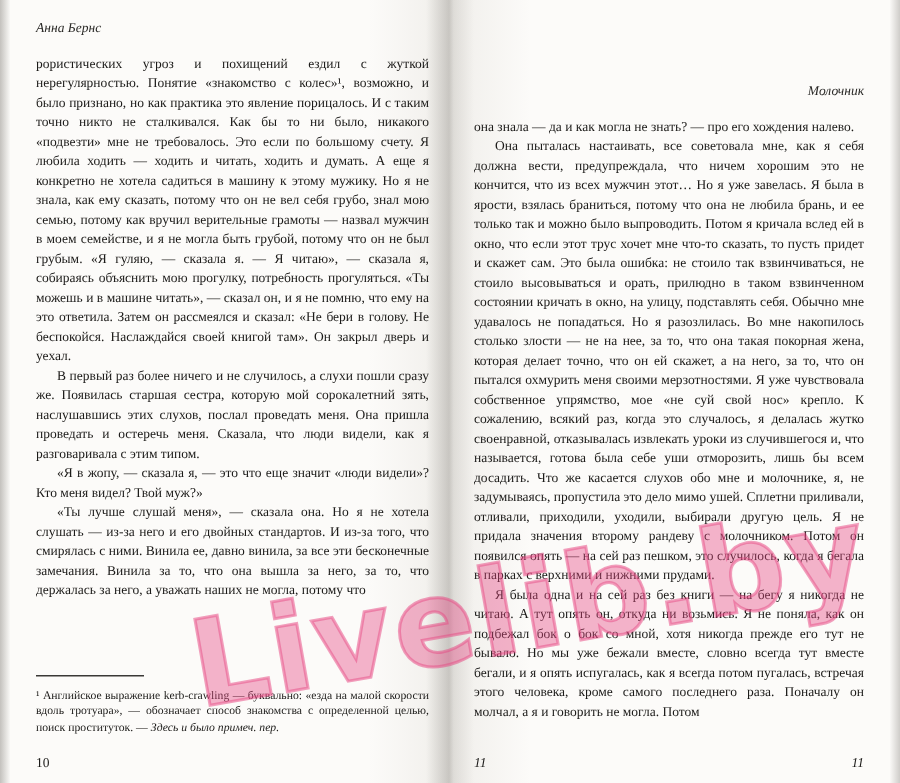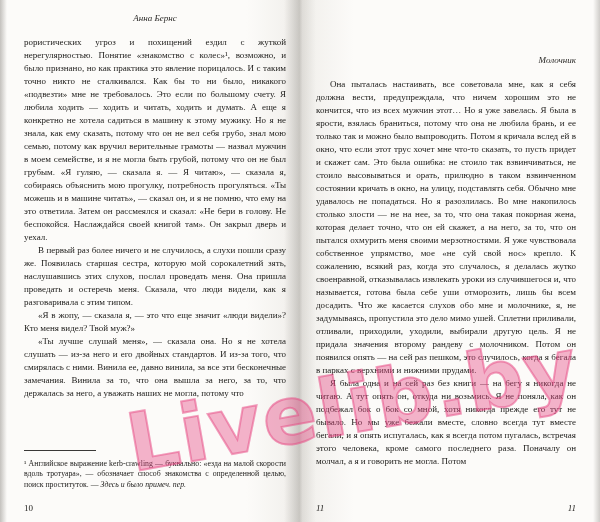--- a/index.html
+++ b/index.html
@@ -24,21 +24,21 @@
   .page-left  { padding: 12px 14px 8px 24px; background: linear-gradient(to right, #fcfbf9 82%, #f0eeea 100%); }
   .page-right { padding: 12px 24px 8px 16px; background: linear-gradient(to left,  #fcfbf9 82%, #f0eeea 100%); }
   .page-header {
     font-style: italic;
     font-size: 9px;
     line-height: 12px;
     margin-bottom: 12px;
     color: #2a2927;
     flex: 0 0 auto;
   }
-  .page-header.hdr-left  { text-align: center; }
+  .page-header.hdr-left  { text-align: left; }
   .page-header.hdr-right { text-align: right; margin-top: 42px; }
   .page-text {
     flex: 1 1 auto;
     font-size: 9px;
     line-height: 13px;
     text-align: justify;
     overflow: hidden;
     hyphens: auto;
     -webkit-hyphens: auto;
   }
@@ -124,20 +124,21 @@
       <p class="footnote"><span>¹ Английское выражение kerb-crawling — буквально: «езда на малой скорости вдоль тротуара», — обозначает способ знакомства с определенной целью, поиск проституток. —</span> <span class="fn-src">Здесь и было примеч. пер.</span></p>
     </div>
     <div class="page-footer ftr-left">
       <span>10</span>
     </div>
   </div>
 
   <div class="page page-right">
     <div class="page-header hdr-right">Молочник</div>
     <div class="page-text">
+      <p>она знала — да и как могла не знать? — про его хождения налево.</p>
       <p class="indent">Она пыталась настаивать, все советовала мне, как я себя должна вести, предупреждала, что ничем хорошим это не кончится, что из всех мужчин этот… Но я уже завелась. Я была в ярости, взялась браниться, потому что она не любила брань, и ее только так и можно было выпроводить. Потом я кричала вслед ей в окно, что если этот трус хочет мне что-то сказать, то пусть придет и скажет сам. Это была ошибка: не стоило так взвинчиваться, не стоило высовываться и орать, прилюдно в таком взвинченном состоянии кричать в окно, на улицу, подставлять себя. Обычно мне удавалось не попадаться. Но я разозлилась. Во мне накопилось столько злости — не на нее, за то, что она такая покорная жена, которая делает точно, что он ей скажет, а на него, за то, что он пытался охмурить меня своими мерзотностями. Я уже чувствовала собственное упрямство, мое «не суй свой нос» крепло. К сожалению, всякий раз, когда это случалось, я делалась жутко своенравной, отказывалась извлекать уроки из случившегося и, что называется, готова была себе уши отморозить, лишь бы всем досадить. Что же касается слухов обо мне и молочнике, я, не задумываясь, пропустила это дело мимо ушей. Сплетни приливали, отливали, приходили, уходили, выбирали другую цель. Я не придала значения второму рандеву с молочником. Потом он появился опять — на сей раз пешком, это случилось, когда я бегала в парках с верхними и нижними прудами.</p>
       <p class="indent">Я была одна и на сей раз без книги — на бегу я никогда не читаю. А тут опять он, откуда ни возьмись. Я не поняла, как он подбежал бок о бок со мной, хотя никогда прежде его тут не бывало. Но мы уже бежали вместе, словно всегда тут вместе бегали, и я опять испугалась, как я всегда потом пугалась, встречая этого человека, кроме самого последнего раза. Поначалу он молчал, а я и говорить не могла. Потом</p>
     </div>
     <div class="page-footer ftr-right">
       <span>11</span>
       <span>11</span>
     </div>
   </div>
 
   <div class="gutter"></div>

